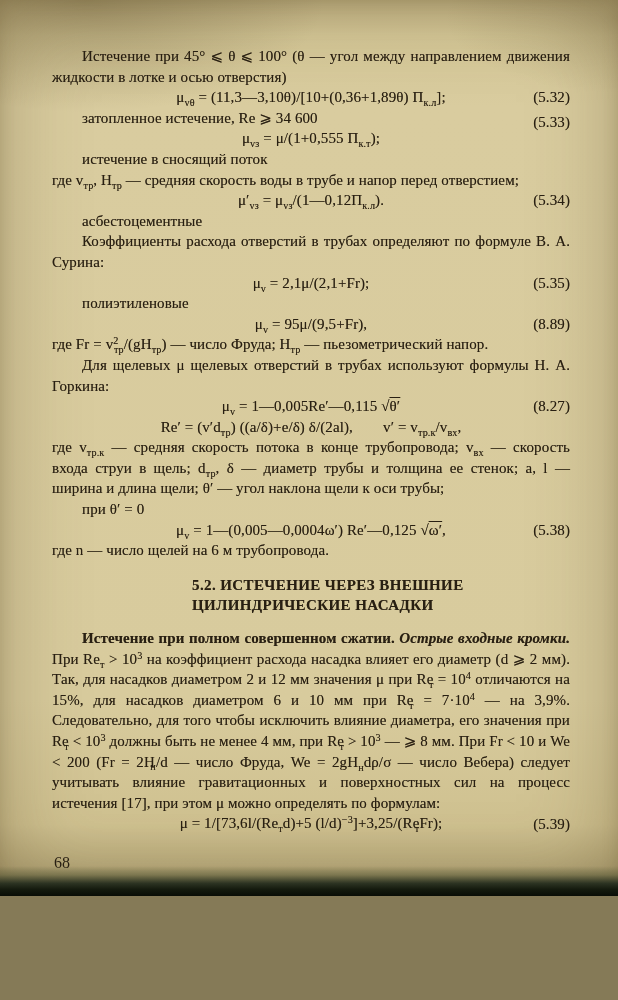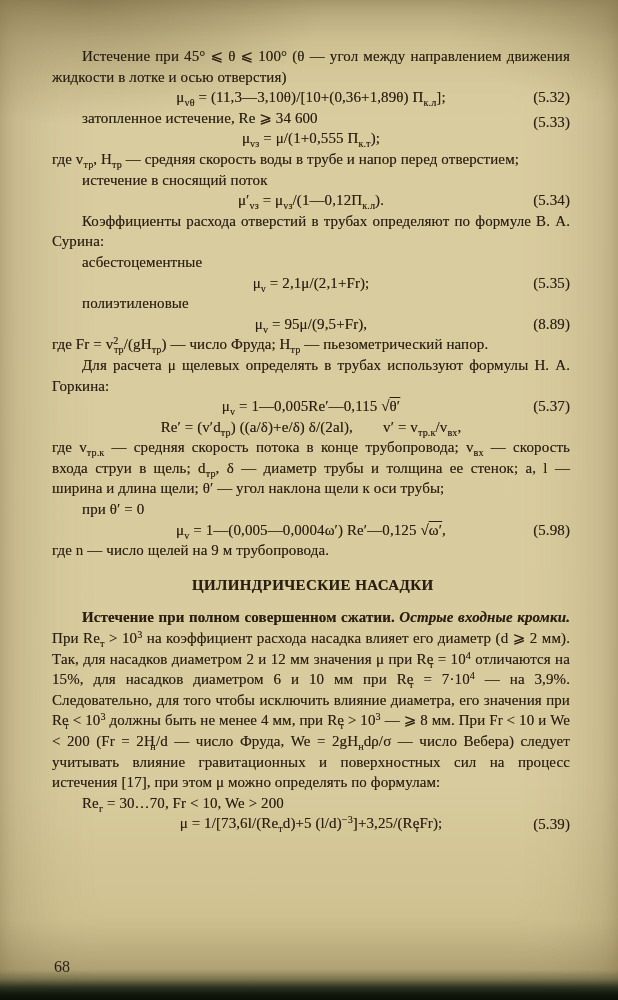--- a/index.html
+++ b/index.html
@@ -4,21 +4,21 @@
 <title>Scanned book page 68</title>
 <style>
   * { margin:0; padding:0; box-sizing:border-box; }
   html,body { width:618px; height:1000px; }
   body {
     font-family:"Liberation Serif","DejaVu Serif",serif;
     background:#857a57;
     overflow:hidden;
   }
   .page {
-    position:relative; width:618px; height:1000px; overflow:hidden;
+    position:relative; width:618px; height:896px; overflow:hidden;
     color:var(--ink,#281f12);
     background:
       radial-gradient(ellipse 55% 18% at 14% 0%, rgba(74,60,28,.30), transparent 70%),
       radial-gradient(ellipse 40% 12% at 100% 2%, rgba(74,60,28,.18), transparent 70%),
       linear-gradient(180deg,#c3b586 0%,#d5c898 4%,#d9cc9f 12%,#d8cb9d 78%,#cfc190 92%,#b3a577 98%,#9a8c60 100%);
   }
   .page::after {
     content:""; position:absolute; inset:0; pointer-events:none;
     box-shadow: inset 0 0 85px rgba(92,74,38,.38), inset 0 0 16px rgba(92,74,38,.22);
   }
@@ -60,73 +60,73 @@
       <span class="num">(5.32)</span>
     </div>
 
     <p class="para indent">затопленное истечение, Re ⩾ 34 600</p>
 
     <div class="eq">
       <div>μ<sub>vз</sub> = μ/(1+0,555 П<sub>к.т</sub>);</div>
       <span class="num num-bottom">(5.33)</span>
     </div>
 
+    <p class="para indent">истечение в сносящий поток</p>
+
     <p class="para">где v<sub>тр</sub>, H<sub>тр</sub> — средняя скорость воды в трубе и напор перед отверстием;</p>
-
-    <p class="para indent">истечение в сносящий поток</p>
 
     <div class="eq">
       <span>μ′<sub>vз</sub> = μ<sub>vз</sub>/(1—0,12П<sub>к.л</sub>).</span>
       <span class="num">(5.34)</span>
     </div>
 
+    <p class="para indent">асбестоцементные</p>
+
     <p class="para indent">Коэффициенты расхода отверстий в трубах определяют по формуле В. А. Сурина:</p>
-
-    <p class="para indent">асбестоцементные</p>
 
     <div class="eq">
       <span>μ<sub>v</sub> = 2,1μ/(2,1+Fr);</span>
       <span class="num">(5.35)</span>
     </div>
 
     <p class="para indent">полиэтиленовые</p>
 
     <div class="eq">
       <span>μ<sub>v</sub> = 95μ/(9,5+Fr),</span>
       <span class="num">(8.89)</span>
     </div>
 
     <p class="para">где Fr = v<sup>2</sup><sub>тр</sub>/(gH<sub>тр</sub>) — число Фруда; H<sub>тр</sub> — пьезометрический напор.</p>
 
-    <p class="para indent">Для расчета μ щелевых определять в трубах используют формулы Н. А. Горкина:</p>
+    <p class="para indent">Для щелевых μ щелевых отверстий в трубах используют формулы Н. А. Горкина:</p>
 
     <div class="eq">
       <div>μ<sub>v</sub> = 1—0,005Re′—0,115 √<span class="ov">θ′</span></div>
       <div>Re′ = (v′d<sub>тр</sub>) ((a/δ)+e/δ) δ/(2al),  v′ = v<sub>тр.к</sub>/v<sub>вх</sub>,</div>
-      <span class="num num-top">(5.37)</span>
+      <span class="num num-top">(8.27)</span>
     </div>
 
     <p class="para">где v<sub>тр.к</sub> — средняя скорость потока в конце трубопровода; v<sub>вх</sub> — скорость входа струи в щель; d<sub>тр</sub>, δ — диаметр трубы и толщина ее стенок; a, l — ширина и длина щели; θ′ — угол наклона щели к оси трубы;</p>
 
     <p class="para indent">при θ′ = 0</p>
 
     <div class="eq">
       <div>μ<sub>v</sub> = 1—(0,005—0,0004ω′) Re′—0,125 √<span class="ov">ω′</span>,</div>
-      <span class="num num-top">(5.98)</span>
+      <span class="num num-top">(5.38)</span>
     </div>
 
-    <p class="para">где n — число щелей на 9 м трубопровода.</p>
+    <p class="para">где n — число щелей на 6 м трубопровода.</p>
 
     <div class="section-heading">
+      <div>5.2. ИСТЕЧЕНИЕ ЧЕРЕЗ ВНЕШНИЕ</div>
       <div>ЦИЛИНДРИЧЕСКИЕ НАСАДКИ</div>
     </div>
 
     <p class="para indent"><span class="bold">Истечение при полном совершенном сжатии.</span><span class="bolditalic"> Острые входные кромки.</span><span> При Re<sub>т</sub> &gt; 10<sup>3</sup> на коэффициент расхода насадка влияет его диаметр (d ⩾ 2 мм). Так, для насадков диаметром 2 и 12 мм значения μ при Re<sub>т</sub> = 10<sup>4</sup> отличаются на 15%, для насадков диаметром 6 и 10 мм при Re<sub>т</sub> = 7·10<sup>4</sup> — на 3,9%. Следовательно, для того чтобы исключить влияние диаметра, его значения при Re<sub>т</sub> &lt; 10<sup>3</sup> должны быть не менее 4 мм, при Re<sub>т</sub> &gt; 10<sup>3</sup> — ⩾ 8 мм. При Fr &lt; 10 и We &lt; 200 (Fr = 2H<sub>н</sub>/d — число Фруда, We = 2gH<sub>н</sub>dρ/σ — число Вебера) следует учитывать влияние гравитационных и поверхностных сил на процесс истечения [17], при этом μ можно определять по формулам:</span></p>
 
-    <p class="para indent">Re<sub>г</sub> = 30…70, Fr &lt; 10, We &gt; 200</p>
 
     <div class="eq">
       <span>μ = 1/[73,6l/(Re<sub>т</sub>d)+5 (l/d)<sup>−3</sup>]+3,25/(Re<sub>т</sub>Fr);</span>
       <span class="num">(5.39)</span>
     </div>
 
   </div>
 
   <div class="page-number">68</div>
   <div class="bottom-edge"></div>

